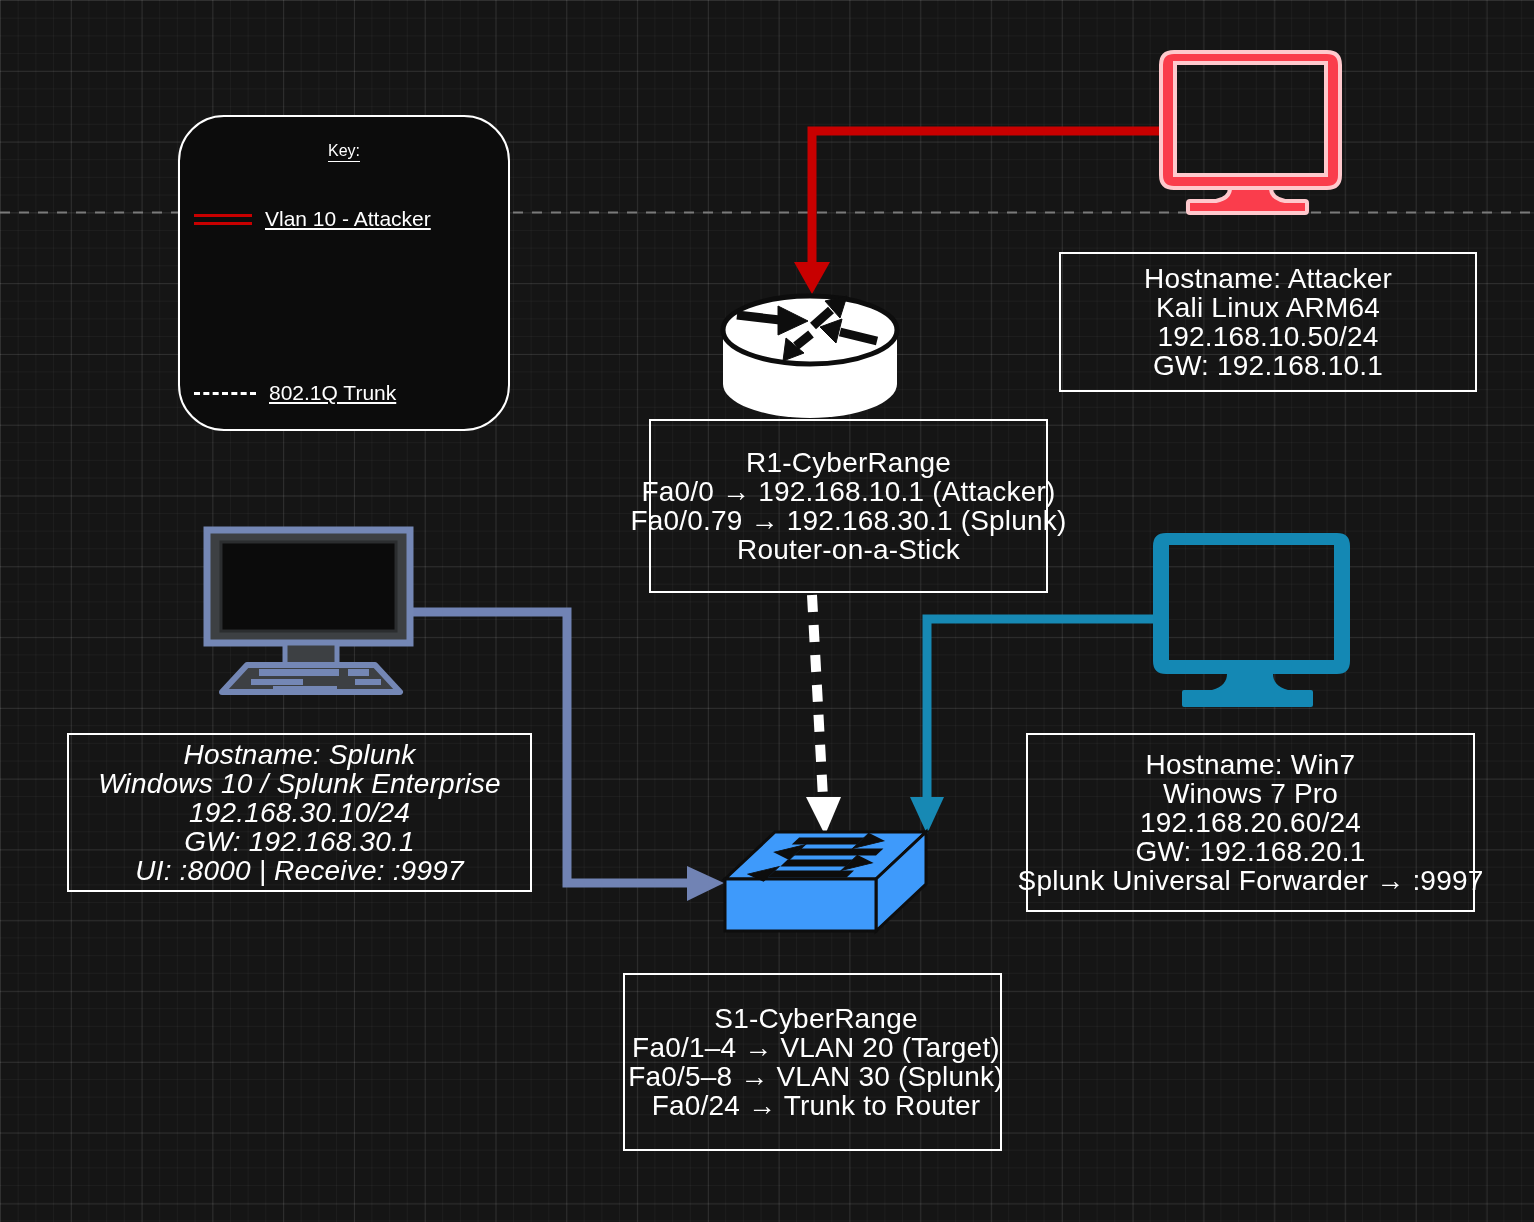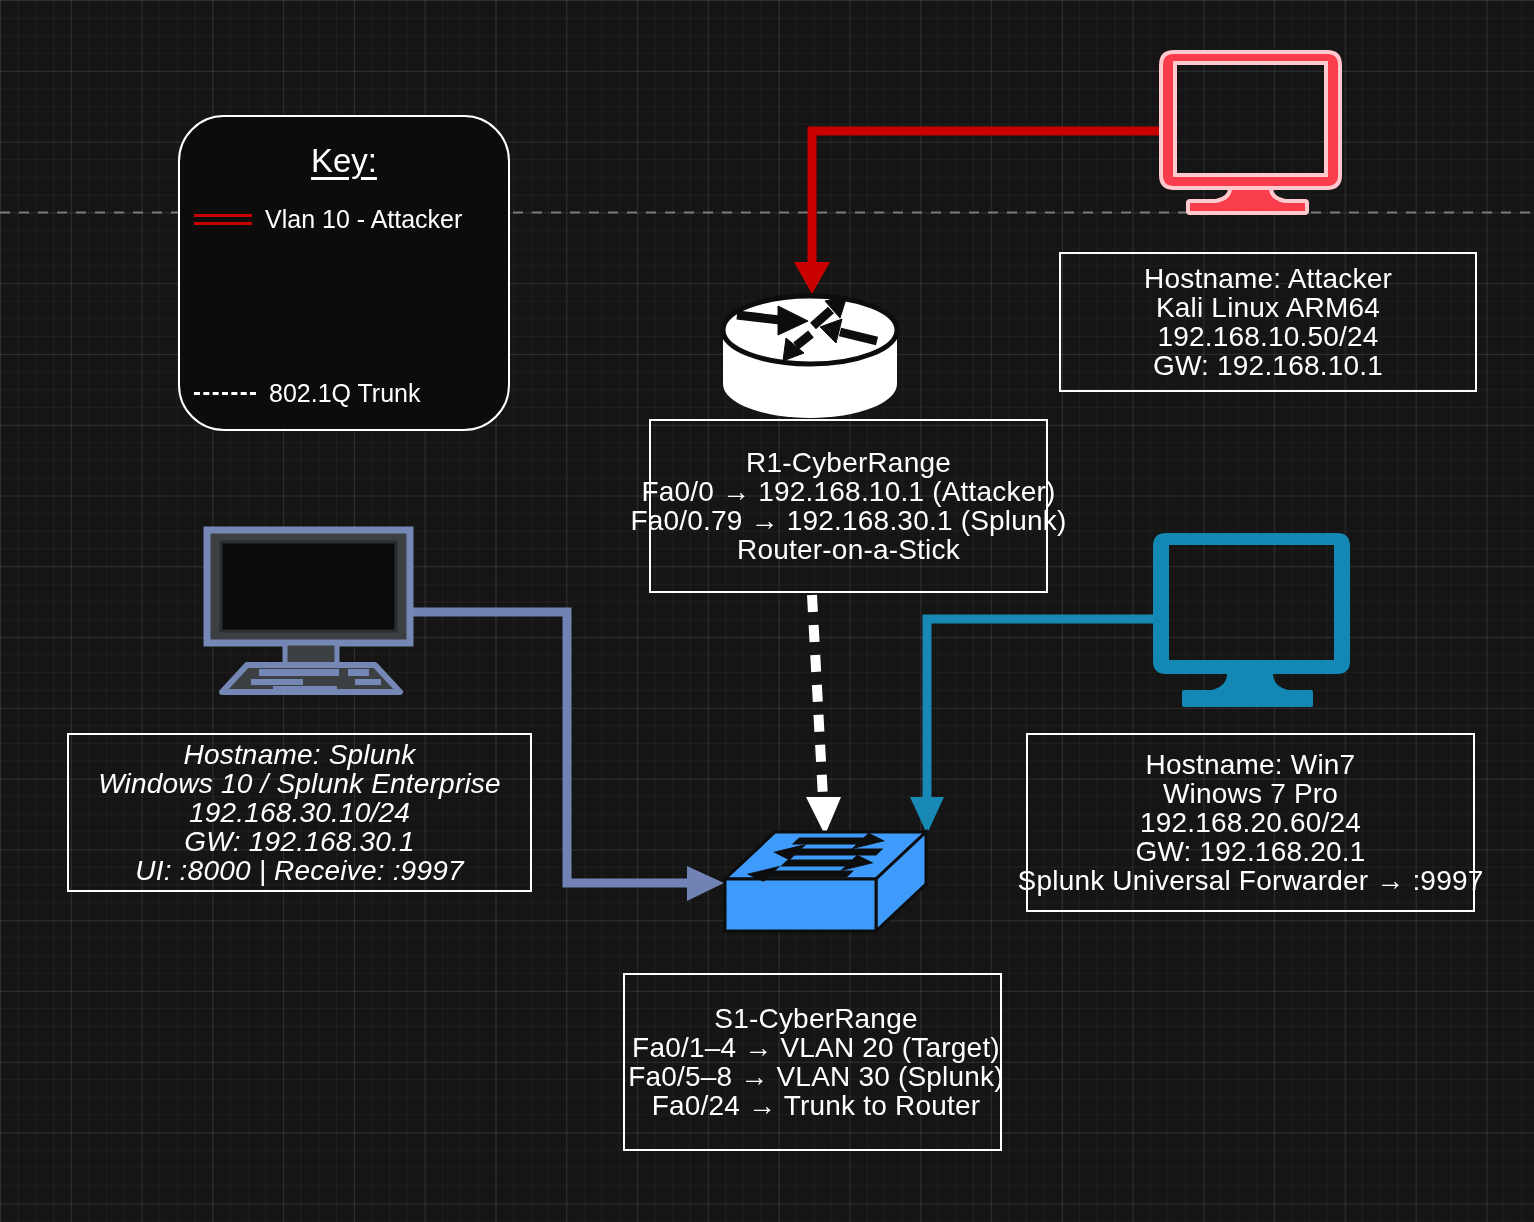--- a/index.html
+++ b/index.html
@@ -11,23 +11,23 @@
       linear-gradient(90deg, rgba(255,255,255,0.085) 1px, transparent 1px),
       linear-gradient(rgba(255,255,255,0.035) 1px, transparent 1px),
       linear-gradient(90deg, rgba(255,255,255,0.035) 1px, transparent 1px);
     background-size:70.8px 70.8px,70.8px 70.8px,17.7px 17.7px,17.7px 17.7px;}
   svg.layer{position:absolute;left:0;top:0;width:1534px;height:1222px;}
 
   
   .key-box{position:absolute;left:178px;top:115px;width:332px;height:316px;
     background:#0c0c0c;border:2.5px solid #ffffff;border-radius:46px;box-sizing:border-box;}
   .key-title{position:absolute;top:25px;left:0;width:100%;text-align:center;
-    font-size:33px;text-decoration:underline;text-underline-offset:5px;}
+    font-size:16px;text-decoration:underline;text-underline-offset:5px;}
   .key-row{position:absolute;left:14px;height:34px;display:flex;align-items:center;}
-  .key-row .label{margin-left:13px;font-size:25px;white-space:nowrap;}
+  .key-row .label{margin-left:13px;font-size:21px;white-space:nowrap;text-decoration:underline;}
   .swatch-double{width:58px;height:11px;box-sizing:border-box;
     border-top:3px solid;border-bottom:3px solid;}
   .swatch-red{border-color:#c80000;}
   .swatch-teal{border-color:#1789b4;}
   .swatch-slate{border-color:#7e8fc1;}
   .swatch-dashed{width:62px;height:0;border-top:3.5px dashed #ffffff;}
 
   
   .nbox{position:absolute;border:2px solid #ffffff;box-sizing:border-box;
     display:flex;flex-direction:column;justify-content:center;align-items:center;

